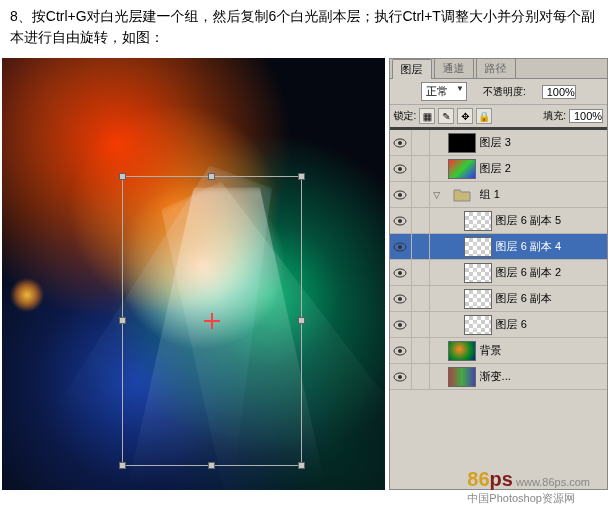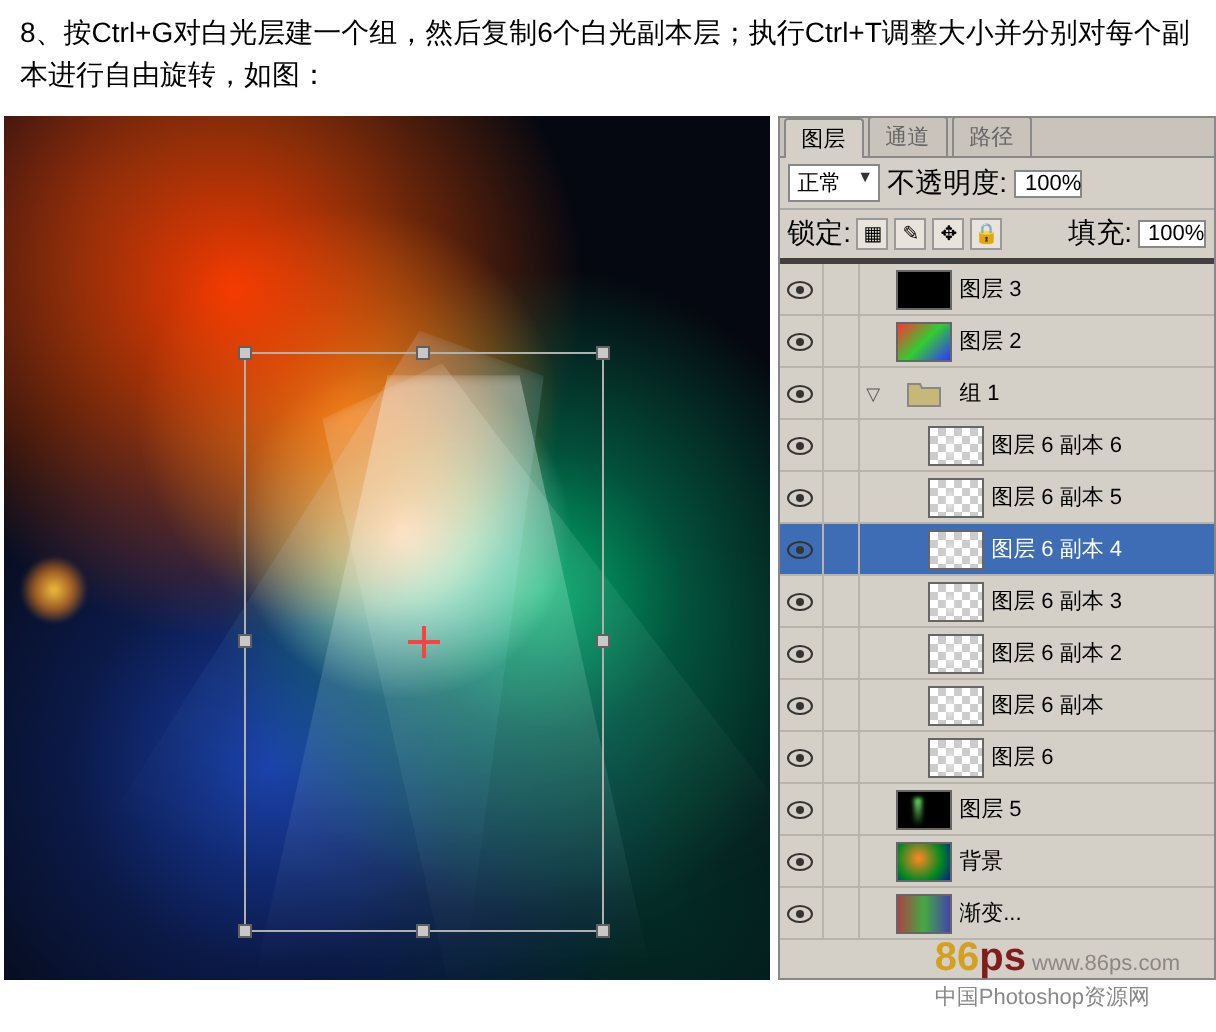--- a/index.html
+++ b/index.html
@@ -55,24 +55,24 @@
 }
 .center-mark::before, .center-mark::after { content:""; position:absolute; background: currentColor; }
 .center-mark::before { left:7px; top:0; width:2px; height:16px; }
 .center-mark::after { left:0; top:7px; width:16px; height:2px; }
 
 .panel { width: 231px; margin-left: 4px; background: #d4d0c8; border: 1px solid #888; display: flex; flex-direction: column; font-size: 11px; }
 .tabs { display: flex; background: #c8c4bc; border-bottom: 1px solid #888; height: 20px; align-items: flex-end; }
 .tab { padding: 2px 8px; background: #d4d0c8; border: 1px solid #888; border-bottom: none; margin-left: 2px; font-size: 11px; border-radius: 2px 2px 0 0; }
 .tab.active { background: #d4d0c8; position: relative; top: 1px; }
 .tab.inactive { background: #c8c4bc; color: #666; }
-.panel-controls { display: flex; align-items: center; padding: 3px 4px; gap: 4px; border-bottom: 1px solid #aaa; }
+.panel-controls { display: flex; align-items: center; padding: 3px 4px; gap: 16px; border-bottom: 1px solid #aaa; justify-content: center; }
 .dropdown { background: #fff; border: 1px solid #888; padding: 1px 18px 1px 4px; font-size: 11px; position: relative; flex: 0 0 auto; }
 .dropdown::after { content: "▼"; position: absolute; right: 2px; top: 1px; font-size: 8px; color: #333; }
-.ctrl-label { font-size: 14px; color: #000; }
+.ctrl-label { font-size: 10px; color: #000; }
 .pct-input { background: #fff; border: 1px solid #888; width: 34px; padding: 0 4px; font-size: 11px; text-align: right; }
 .lock-row { display: flex; align-items: center; padding: 3px 4px; gap: 3px; border-bottom: 3px solid #404040; }
 .lock-btn { width: 16px; height: 16px; background: #e8e4dc; border: 1px solid #999; display: flex; align-items: center; justify-content: center; font-size: 10px; }
 .layers { flex: 1; overflow-y: auto; background: #d4d0c8; }
 .layer-row { display: flex; align-items: center; height: 26px; border-bottom: 1px solid #b8b4ac; background: #d4d0c8; }
 .layer-row.selected { background: #3e6db5; color: #fff; }
 .eye-col { width: 22px; height: 100%; border-right: 1px solid #b8b4ac; display: flex; align-items: center; justify-content: center; }
 .link-col { width: 18px; height: 100%; border-right: 1px solid #b8b4ac; }
 .expand-col { width: 14px; display: flex; align-items: center; justify-content: center; color: #555; font-size: 9px; }
 .thumb { width: 28px; height: 20px; border: 1px solid #666; margin: 0 4px; flex-shrink: 0; }
@@ -188,33 +188,20 @@
           <div class="eye-col">
             <svg class="eye-icon" viewBox="0 0 14 10">
               <ellipse cx="7" cy="5" rx="6" ry="4" fill="none" stroke="#333" stroke-width="1"></ellipse>
               <circle cx="7" cy="5" r="2" fill="#333"></circle>
             </svg>
           </div>
           <div class="link-col"></div>
           <div class="indent"></div>
           <div class="expand-col"></div>
           <div class="thumb checker"></div>
-          <div class="layer-name">图层 6 副本 6</div>
-        </div>
-        <div class="layer-row">
-          <div class="eye-col">
-            <svg class="eye-icon" viewBox="0 0 14 10">
-              <ellipse cx="7" cy="5" rx="6" ry="4" fill="none" stroke="#333" stroke-width="1"></ellipse>
-              <circle cx="7" cy="5" r="2" fill="#333"></circle>
-            </svg>
-          </div>
-          <div class="link-col"></div>
-          <div class="indent"></div>
-          <div class="expand-col"></div>
-          <div class="thumb checker"></div>
           <div class="layer-name">图层 6 副本 5</div>
         </div>
         <div class="layer-row selected">
           <div class="eye-col">
             <svg class="eye-icon" viewBox="0 0 14 10">
               <ellipse cx="7" cy="5" rx="6" ry="4" fill="none" stroke="#333" stroke-width="1"></ellipse>
               <circle cx="7" cy="5" r="2" fill="#333"></circle>
             </svg>
           </div>
           <div class="link-col"></div>
@@ -227,33 +214,20 @@
           <div class="eye-col">
             <svg class="eye-icon" viewBox="0 0 14 10">
               <ellipse cx="7" cy="5" rx="6" ry="4" fill="none" stroke="#333" stroke-width="1"></ellipse>
               <circle cx="7" cy="5" r="2" fill="#333"></circle>
             </svg>
           </div>
           <div class="link-col"></div>
           <div class="indent"></div>
           <div class="expand-col"></div>
           <div class="thumb checker"></div>
-          <div class="layer-name">图层 6 副本 3</div>
-        </div>
-        <div class="layer-row">
-          <div class="eye-col">
-            <svg class="eye-icon" viewBox="0 0 14 10">
-              <ellipse cx="7" cy="5" rx="6" ry="4" fill="none" stroke="#333" stroke-width="1"></ellipse>
-              <circle cx="7" cy="5" r="2" fill="#333"></circle>
-            </svg>
-          </div>
-          <div class="link-col"></div>
-          <div class="indent"></div>
-          <div class="expand-col"></div>
-          <div class="thumb checker"></div>
           <div class="layer-name">图层 6 副本 2</div>
         </div>
         <div class="layer-row">
           <div class="eye-col">
             <svg class="eye-icon" viewBox="0 0 14 10">
               <ellipse cx="7" cy="5" rx="6" ry="4" fill="none" stroke="#333" stroke-width="1"></ellipse>
               <circle cx="7" cy="5" r="2" fill="#333"></circle>
             </svg>
           </div>
           <div class="link-col"></div>
@@ -267,32 +241,20 @@
             <svg class="eye-icon" viewBox="0 0 14 10">
               <ellipse cx="7" cy="5" rx="6" ry="4" fill="none" stroke="#333" stroke-width="1"></ellipse>
               <circle cx="7" cy="5" r="2" fill="#333"></circle>
             </svg>
           </div>
           <div class="link-col"></div>
           <div class="indent"></div>
           <div class="expand-col"></div>
           <div class="thumb checker"></div>
           <div class="layer-name">图层 6</div>
-        </div>
-        <div class="layer-row">
-          <div class="eye-col">
-            <svg class="eye-icon" viewBox="0 0 14 10">
-              <ellipse cx="7" cy="5" rx="6" ry="4" fill="none" stroke="#333" stroke-width="1"></ellipse>
-              <circle cx="7" cy="5" r="2" fill="#333"></circle>
-            </svg>
-          </div>
-          <div class="link-col"></div>
-          <div class="expand-col"></div>
-          <div class="thumb green-beam"></div>
-          <div class="layer-name">图层 5</div>
         </div>
         <div class="layer-row">
           <div class="eye-col">
             <svg class="eye-icon" viewBox="0 0 14 10">
               <ellipse cx="7" cy="5" rx="6" ry="4" fill="none" stroke="#333" stroke-width="1"></ellipse>
               <circle cx="7" cy="5" r="2" fill="#333"></circle>
             </svg>
           </div>
           <div class="link-col"></div>
           <div class="expand-col"></div>

